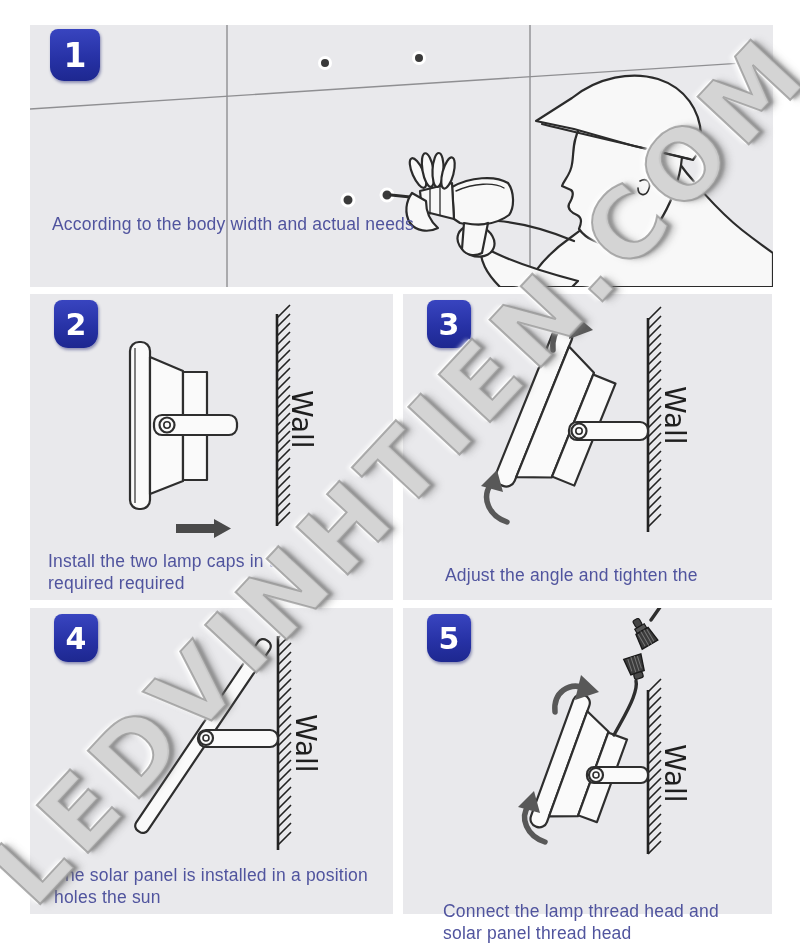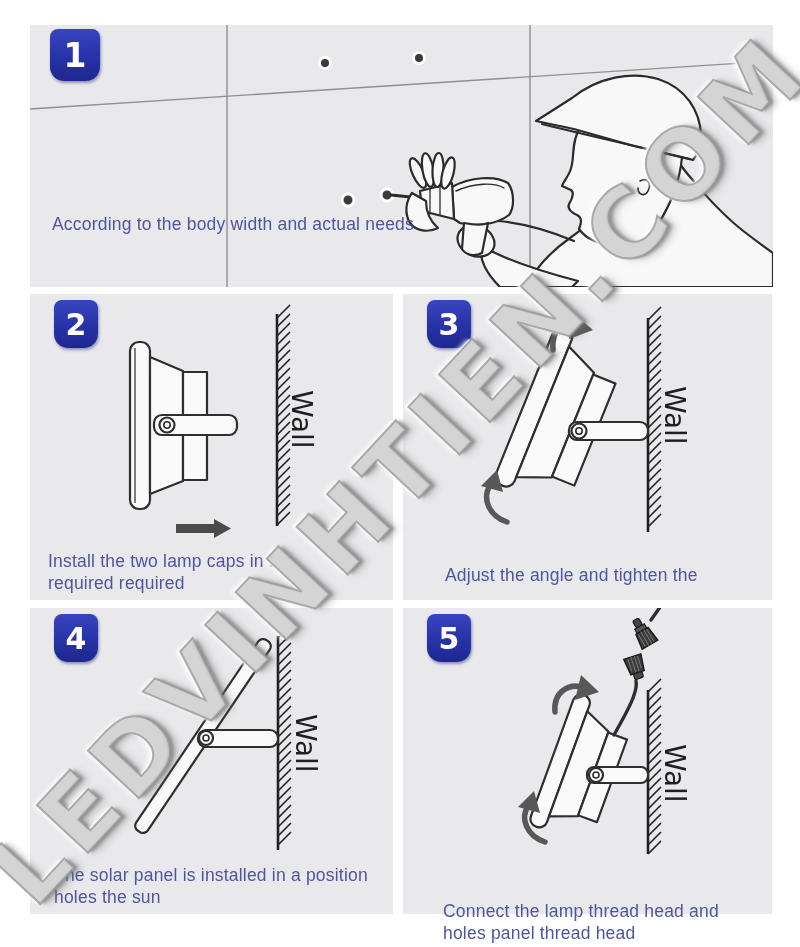--- a/index.html
+++ b/index.html
@@ -244,19 +244,19 @@
       <g>
         <path d="M142 234 C124 228 116 210 126 197" fill="none" stroke="#585858" stroke-width="5.5" stroke-linecap="round"></path>
         <polygon points="131,183 115,199 137,205" fill="#585858"></polygon>
       </g>
     </svg>
     <div class="badge">
         <span>5</span>
       </div>
     <div class="caption">
       <div>Connect the lamp thread head and</div>
-      <div>holes panel thread head</div>
+      <div>solar panel thread head</div>
     </div>
   </section>
 
   <div class="watermark">LEDVINHTIEN.COM</div>
 
 </div>
 
 </body></html>

